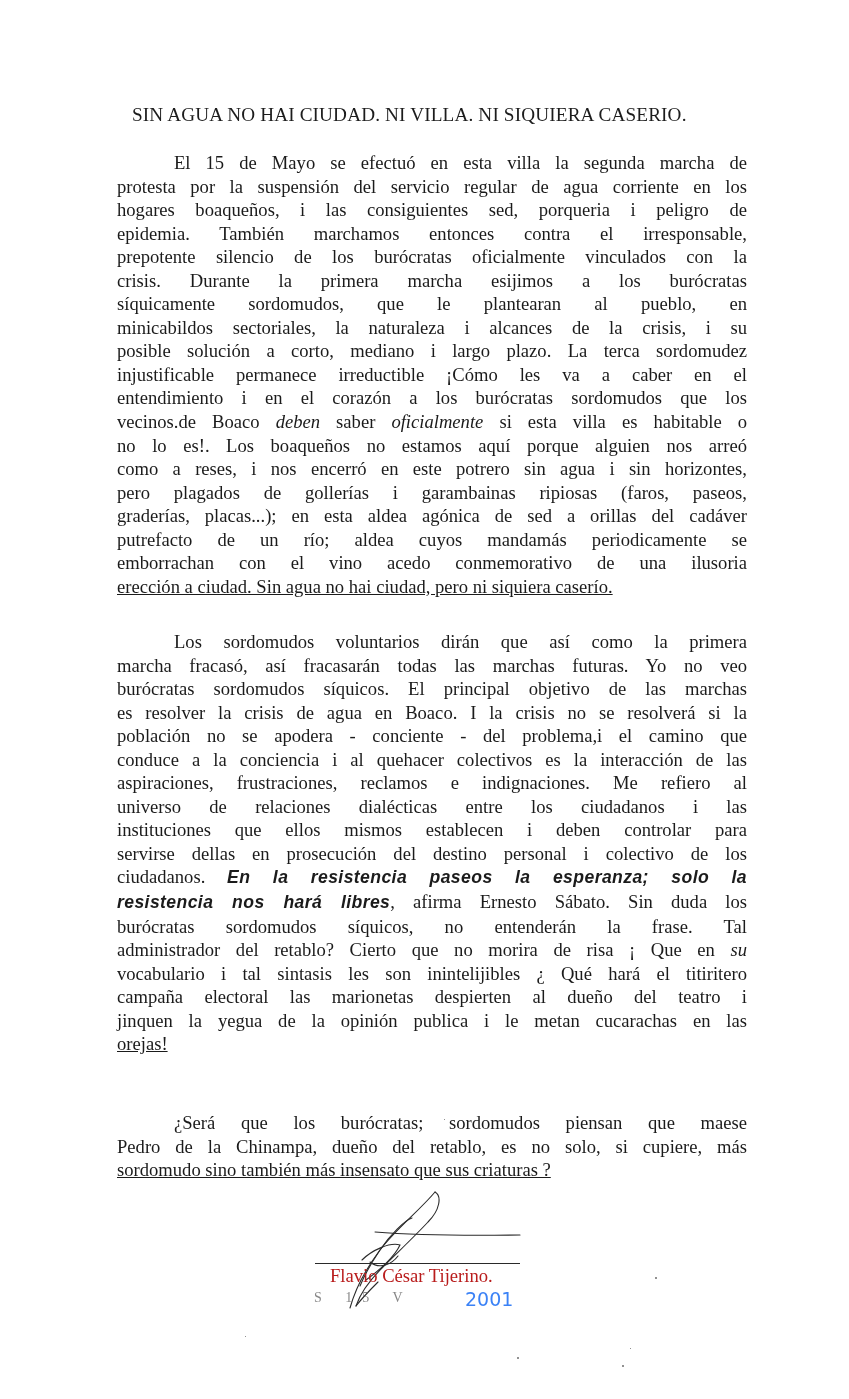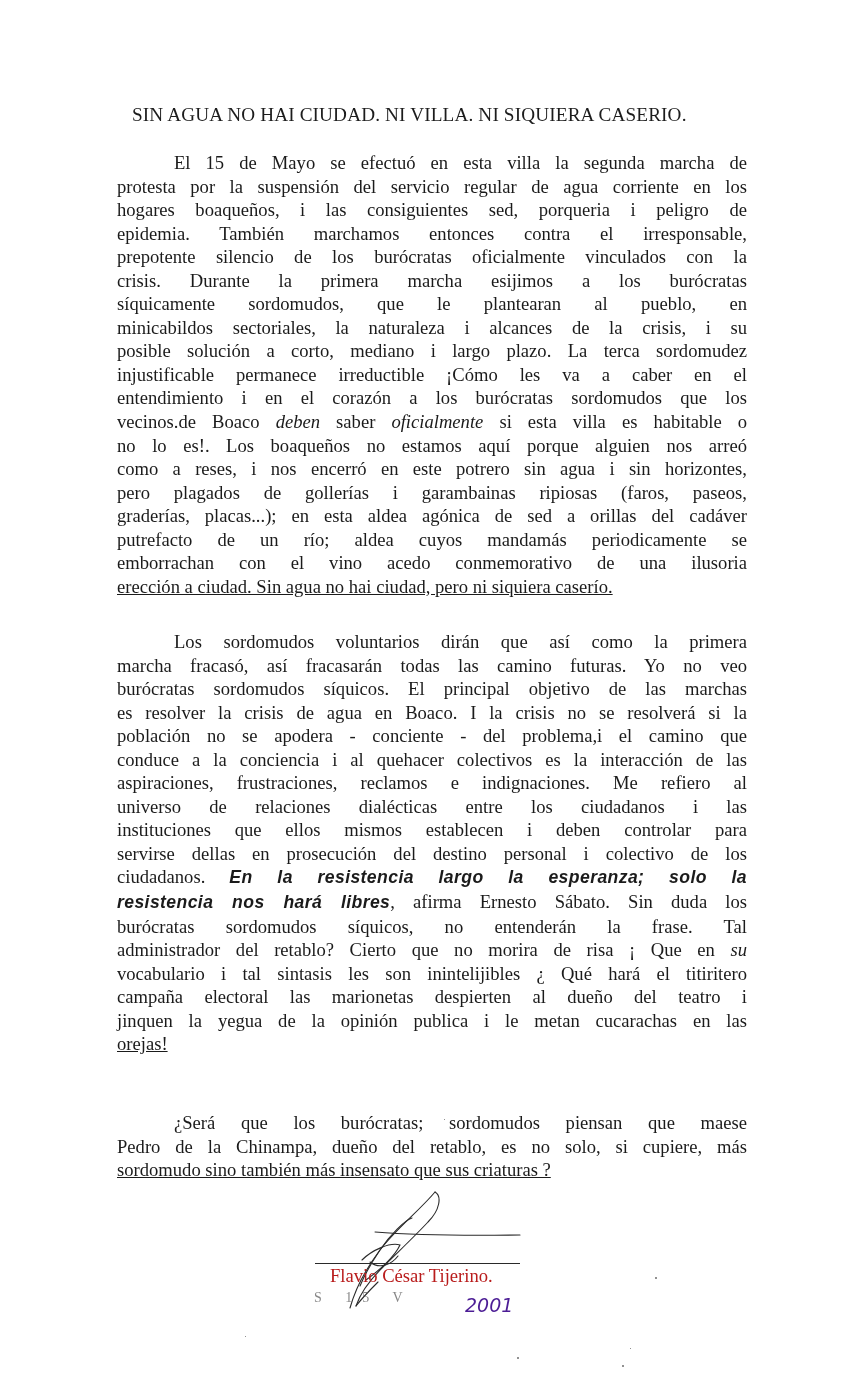--- a/index.html
+++ b/index.html
@@ -86,25 +86,24 @@
       left: 30px;
       top: 75px;
       font-size: 18.6px;
       color: #b91c1c;
       white-space: nowrap;
       text-align: center;
     }
     .sig-date {
       position: absolute;
       left: 165px;
-      top: 104px;
+      top: 98px;
       font-family: "DejaVu Sans", "Liberation Sans", sans-serif;
-      font-style: italic;
       font-size: 19px;
-      color: #4c1d95;
+      color: #3b82f6;
       white-space: nowrap;
     }
     .sig-stamp {
       position: absolute;
       left: 14px;
       top: 100px;
       font-size: 14px;
       color: #555;
       letter-spacing: 10px;
       white-space: nowrap;
@@ -148,30 +147,30 @@
     <span class="line">como a reses, i nos encerró en este potrero sin agua i sin horizontes,</span>
     <span class="line">pero plagados de gollerías i garambainas ripiosas (faros, paseos,</span>
     <span class="line">graderías, placas...); en esta aldea agónica de sed a orillas del cadáver</span>
     <span class="line">putrefacto de un río; aldea cuyos mandamás periodicamente se</span>
     <span class="line">emborrachan con el vino acedo conmemorativo de una ilusoria</span>
     <span class="line last">erección a ciudad. Sin agua no hai ciudad, pero ni siquiera caserío.</span>
   </div>
 
   <div class="para p2">
     <span class="line indent">Los sordomudos voluntarios dirán que así como la primera</span>
-    <span class="line">marcha fracasó, así fracasarán todas las camino futuras. Yo no veo</span>
+    <span class="line">marcha fracasó, así fracasarán todas las marchas futuras. Yo no veo</span>
     <span class="line">burócratas sordomudos síquicos. El principal objetivo de las marchas</span>
     <span class="line">es resolver la crisis de agua en Boaco. I la crisis no se resolverá si la</span>
     <span class="line">población no se apodera - conciente - del problema,i el camino que</span>
     <span class="line">conduce a la conciencia i al quehacer colectivos es la interacción de las</span>
     <span class="line">aspiraciones, frustraciones, reclamos e indignaciones. Me refiero al</span>
     <span class="line">universo de relaciones dialécticas entre los ciudadanos i las</span>
     <span class="line">instituciones que ellos mismos establecen i deben controlar para</span>
     <span class="line">servirse dellas en prosecución del destino personal i colectivo de los</span>
-    <span class="line"><span>ciudadanos. </span><span class="quote">En la resistencia largo la esperanza; solo la</span></span>
+    <span class="line"><span>ciudadanos. </span><span class="quote">En la resistencia paseos la esperanza; solo la</span></span>
     <span class="line"><span class="quote">resistencia nos hará libres</span><span>, afirma Ernesto Sábato. Sin duda los</span></span>
     <span class="line">burócratas sordomudos síquicos, no entenderán la frase. Tal</span>
     <span class="line"><span>administrador del retablo? Cierto que no morira de risa ¡ Que en </span><span class="em-serif">su</span></span>
     <span class="line">vocabulario i tal sintasis les son inintelijibles ¿ Qué hará el titiritero</span>
     <span class="line">campaña electoral las marionetas despierten al dueño del teatro i</span>
     <span class="line">jinquen la yegua de la opinión publica i le metan cucarachas en las</span>
     <span class="line last">orejas!</span>
   </div>
 
   <div class="para p3">

